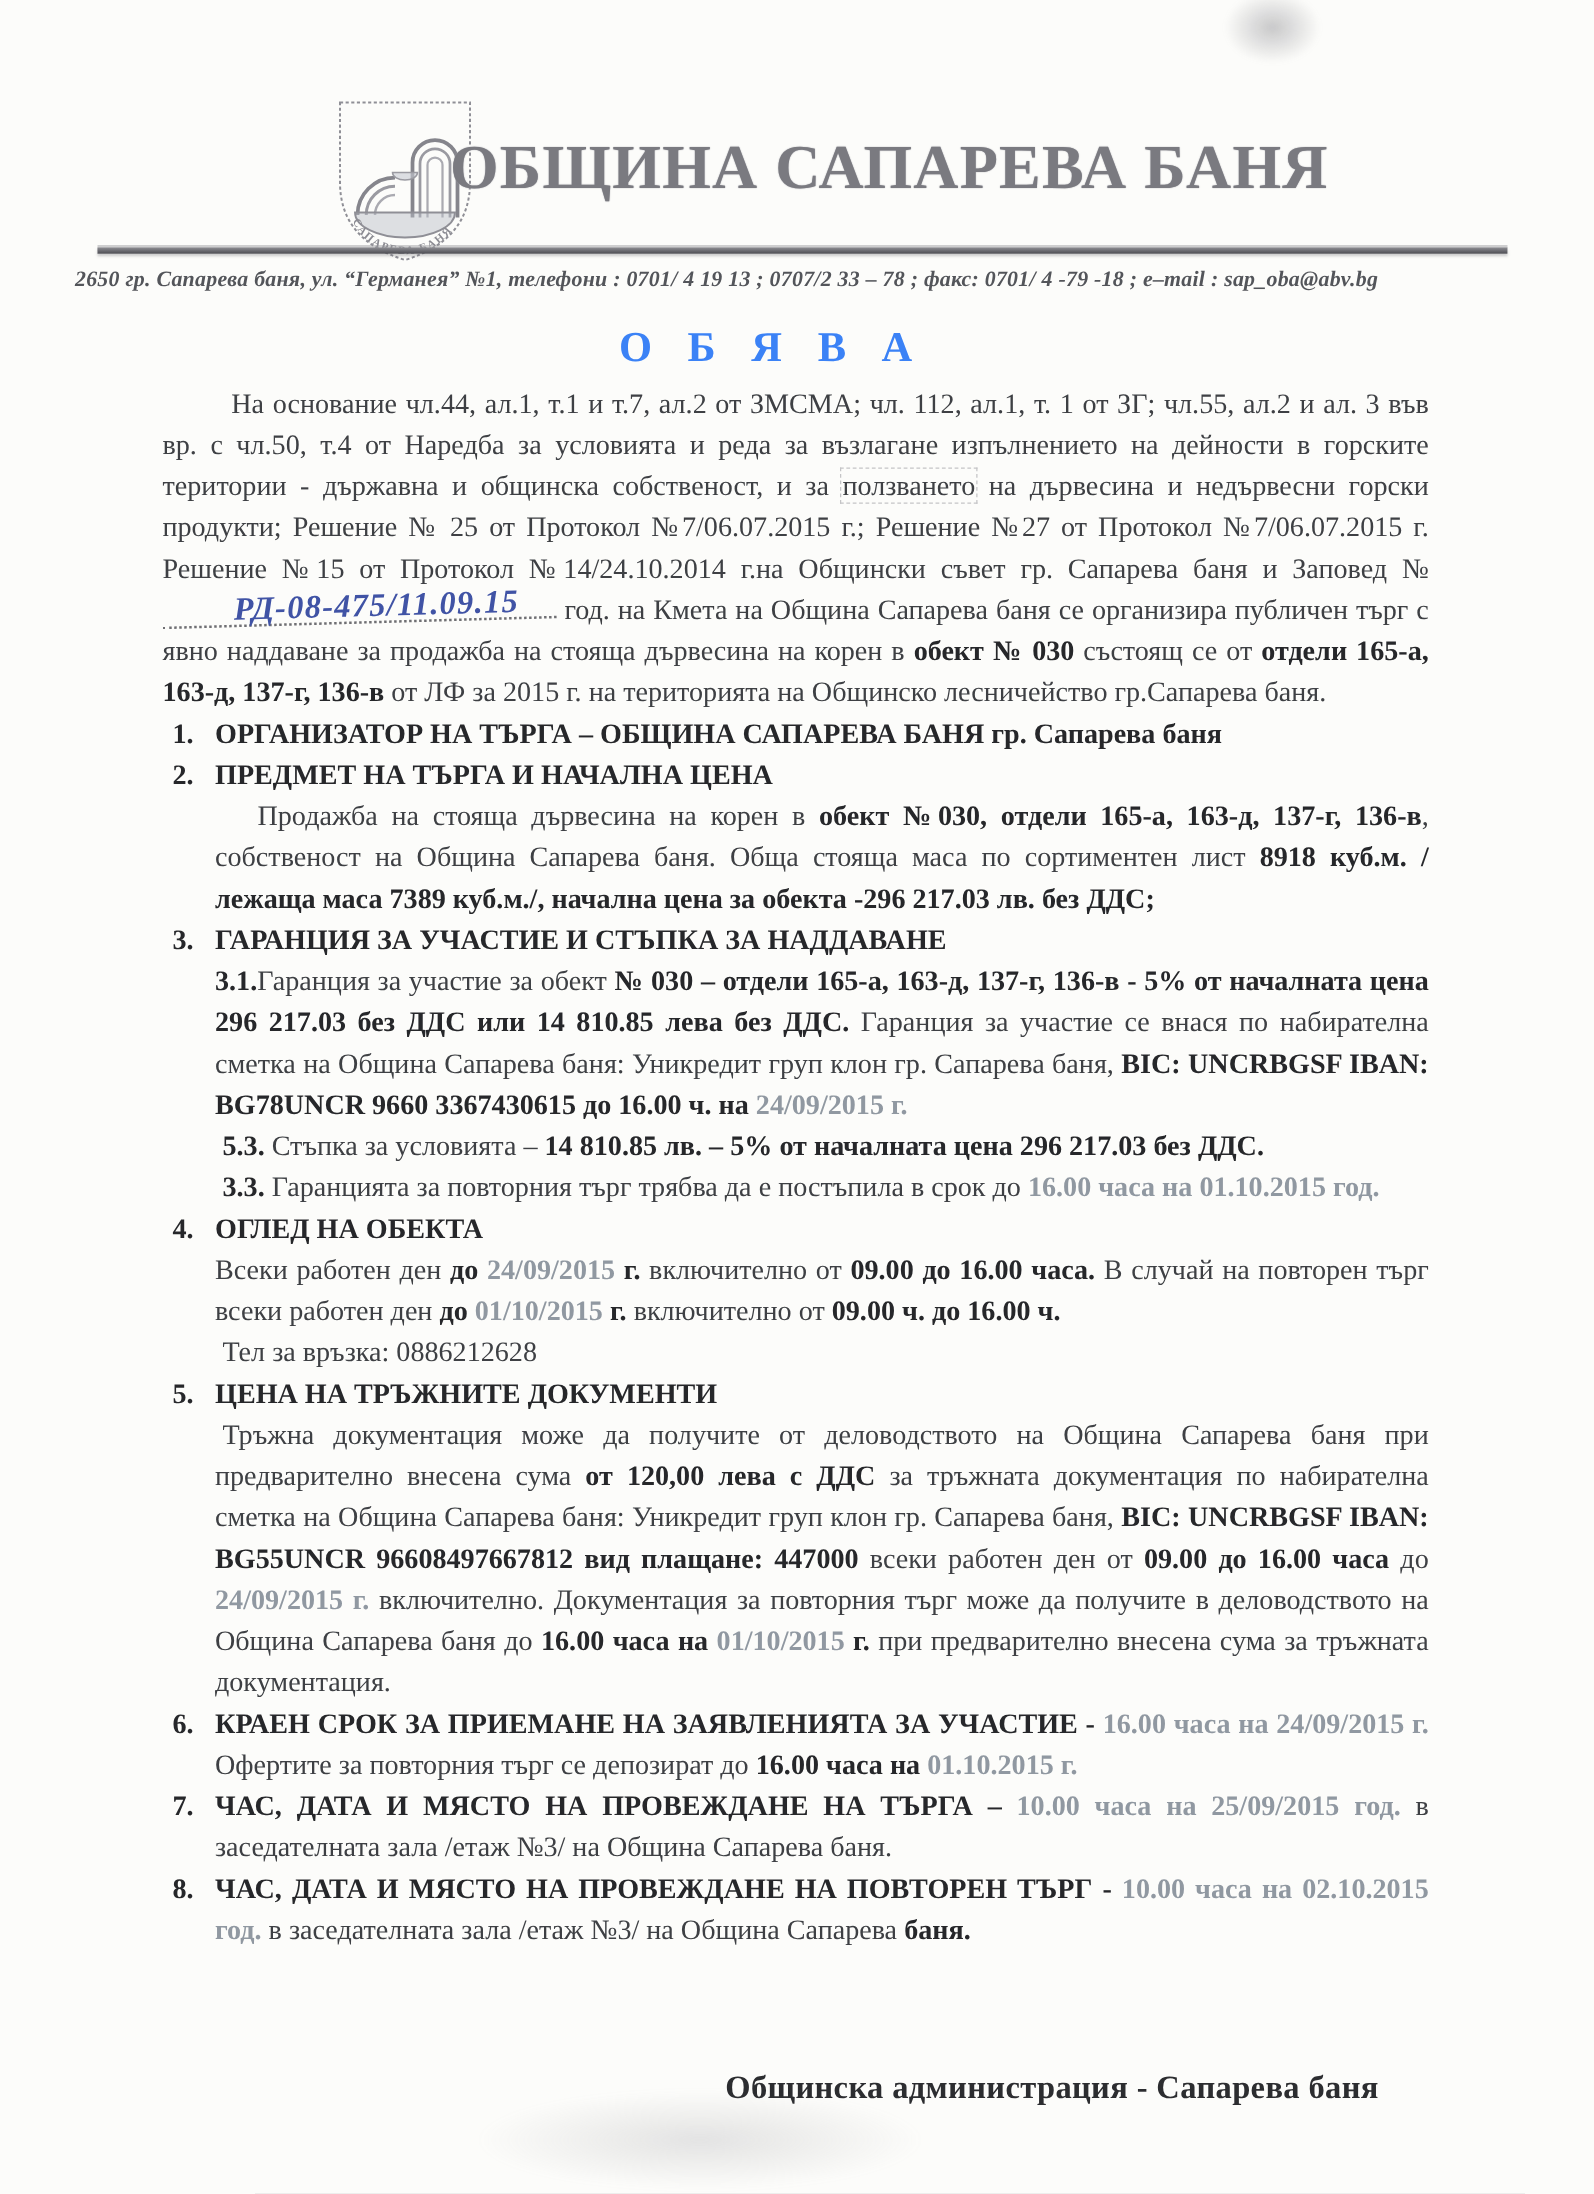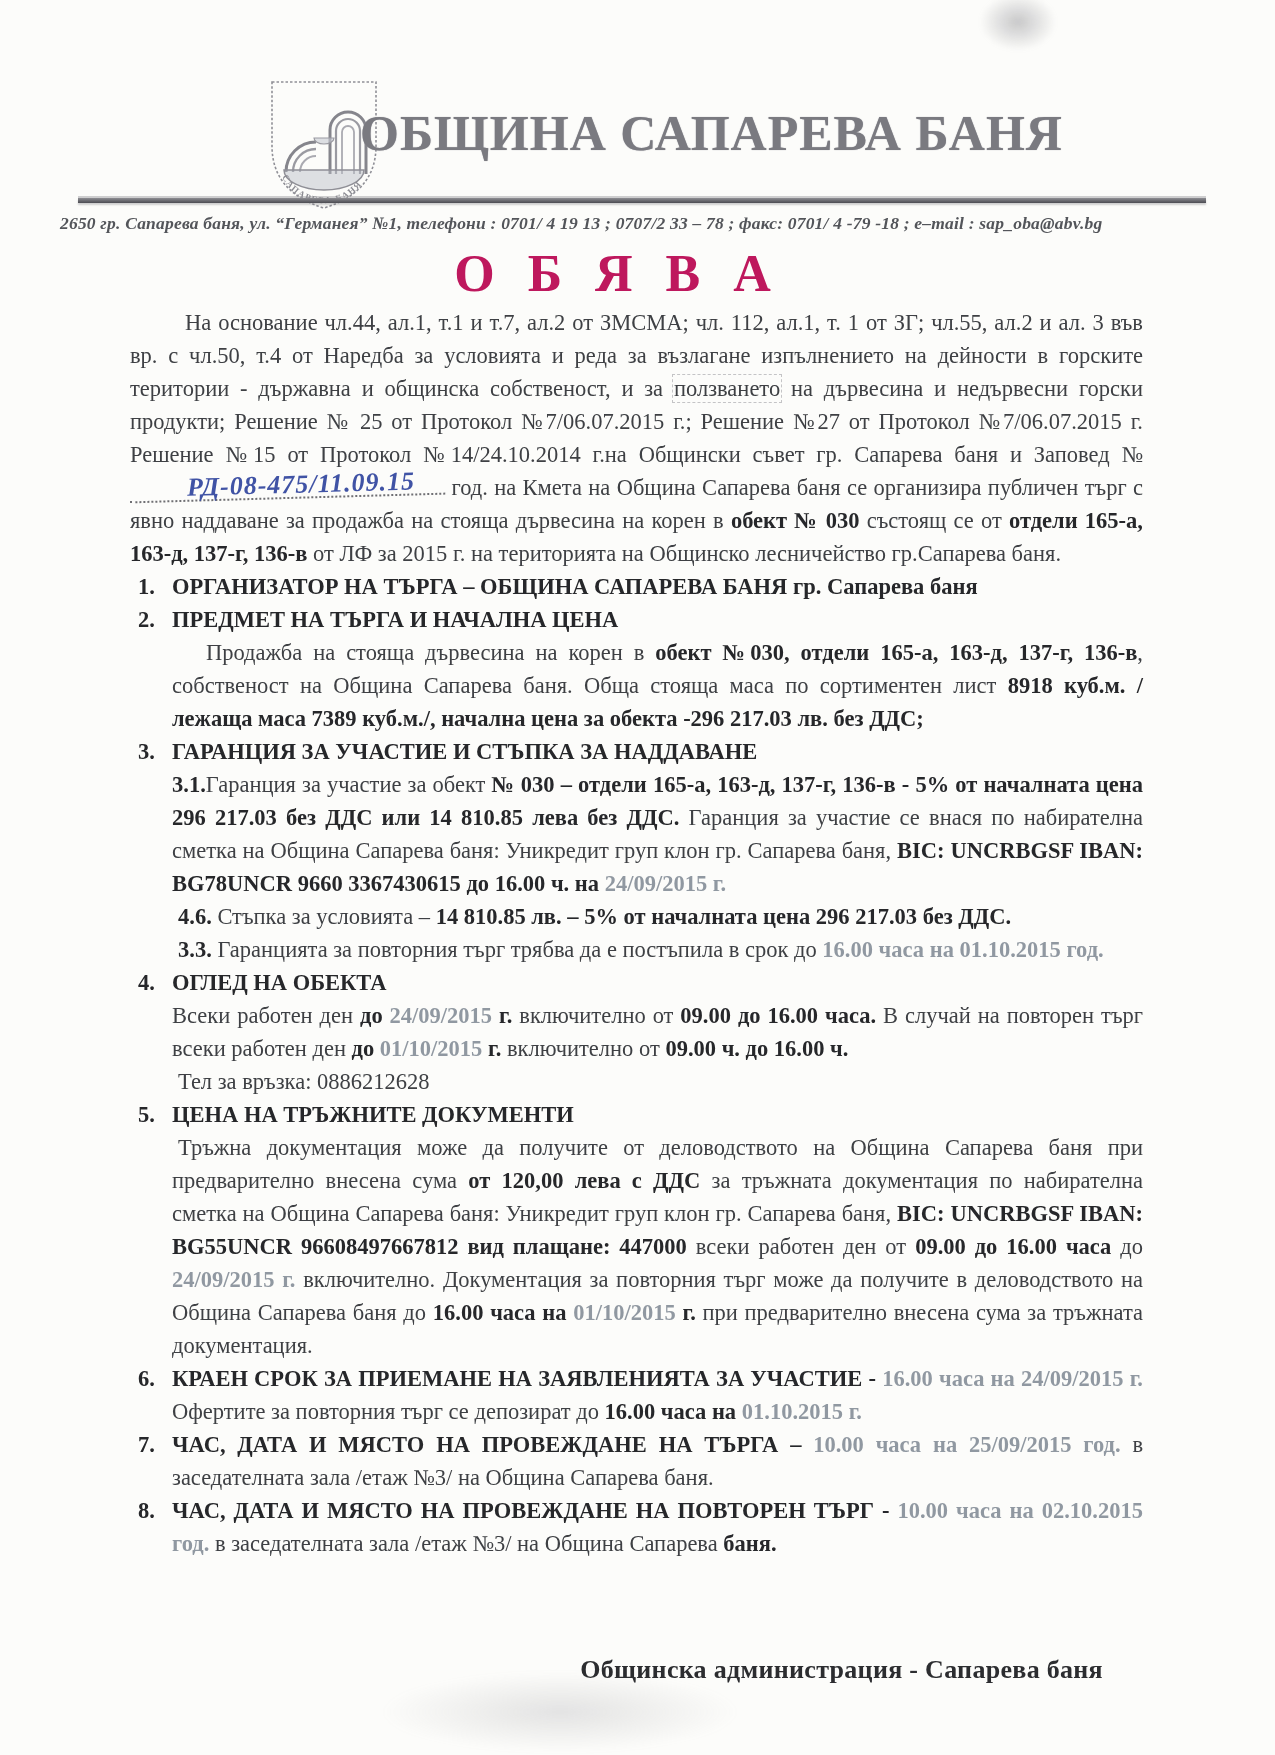--- a/index.html
+++ b/index.html
@@ -24,22 +24,22 @@
     position:absolute;left:78px;top:198px;width:1128px;height:5px;
     background:linear-gradient(to bottom,#8d8d92,#4c4c52);
     box-shadow:0 -2px 0 rgba(150,150,155,.45), 0 2px 2px rgba(120,120,125,.35);
   }
   .address{
     position:absolute;left:60px;right:60px;top:213px;
     font-size:17.5px;font-style:italic;font-weight:bold;color:#53555a;
     letter-spacing:.2px;
   }
   .doc-title{
-    position:absolute;left:0;right:40px;top:244px;margin:0;text-align:center;
-    font-size:52px;font-weight:bold;letter-spacing:10px;color:#be185d;
+    position:absolute;left:0;right:40px;top:244px;margin:16px;text-align:center;
+    font-size:34px;font-weight:bold;letter-spacing:10px;color:#3b82f6;
   }
   
   .content{position:absolute;left:130px;top:306px;width:1013px;}
   .para,.ipara{margin:0;text-align:justify;font-size:22.5px;line-height:33px;}
   .intro{text-indent:55px;}
   .item{position:relative;padding-left:42px;text-align:justify;}
   .item .num{position:absolute;left:8px;top:0;font-weight:bold;color:var(--bold);font-size:22.5px;line-height:33px;}
   .s-b{font-weight:bold;color:var(--bold);}
   .s-gray{font-weight:bold;color:var(--gray);}
   .s-box{outline:1px dashed #c4c4c6;outline-offset:1px;}
@@ -107,21 +107,21 @@
       </div>
       <div class="item">
         <span class="num">2.</span>
         <div class="ipara title"><span class="s-b">ПРЕДМЕТ НА ТЪРГА И НАЧАЛНА ЦЕНА</span></div>
         <div class="ipara" style="text-indent: 34px;"><span>Продажба на стояща дървесина на корен в </span><span class="s-b">обект №030, отдели 165-а, 163-д, 137-г, 136-в</span><span>, собственост на Община Сапарева баня. Обща стояща маса по сортиментен лист </span><span class="s-b">8918 куб.м. /лежаща маса 7389 куб.м./, начална цена за обекта -296 217.03 лв. без ДДС;</span></div>
       </div>
       <div class="item">
         <span class="num">3.</span>
         <div class="ipara title"><span class="s-b">ГАРАНЦИЯ ЗА УЧАСТИЕ И СТЪПКА ЗА НАДДАВАНЕ</span></div>
         <div class="ipara"><span class="s-b">3.1.</span><span>Гаранция за участие за обект </span><span class="s-b">№ 030 – отдели 165-а, 163-д, 137-г, 136-в - 5% от началната цена 296 217.03 без ДДС или  14 810.85 лева без ДДС.</span><span> Гаранция за участие се внася  по  набирателна сметка на Община Сапарева баня: Уникредит груп клон гр. Сапарева баня, </span><span class="s-b">BIC: UNCRBGSF  IBAN: BG78UNCR 9660 3367430615</span><span>  </span><span class="s-b">до 16.00 ч. на</span><span> </span><span class="s-gray">24/09/2015 г.</span></div>
-        <div class="ipara" style="text-indent: 6px;"><span class="s-b">4.6.</span><span> Стъпка за условията –  </span><span class="s-b">14 810.85 лв.</span><span>  </span><span class="s-b">– 5% от началната цена 296 217.03 без ДДС.</span></div>
+        <div class="ipara" style="text-indent: 6px;"><span class="s-b">5.3.</span><span> Стъпка за условията –  </span><span class="s-b">14 810.85 лв.</span><span>  </span><span class="s-b">– 5% от началната цена 296 217.03 без ДДС.</span></div>
         <div class="ipara" style="text-indent: 6px;"><span class="s-b">3.3.</span><span> Гаранцията за повторния търг трябва да е постъпила в срок до </span><span class="s-gray">16.00 часа на 01.10.2015 год.</span></div>
       </div>
       <div class="item">
         <span class="num">4.</span>
         <div class="ipara title"><span class="s-b">ОГЛЕД НА ОБЕКТА</span></div>
         <div class="ipara"><span>Всеки работен ден </span><span class="s-b">до </span><span class="s-gray">24/09/2015</span><span class="s-b"> г.</span><span> включително от </span><span class="s-b">09.00 до 16.00 часа.</span><span> В случай на повторен търг всеки работен ден </span><span class="s-b">до </span><span class="s-gray">01/10/2015</span><span class="s-b"> г.</span><span> включително от </span><span class="s-b">09.00 ч. до 16.00 ч.</span></div>
         <div class="ipara" style="text-indent: 6px;"><span>Тел за връзка: 0886212628</span></div>
       </div>
       <div class="item">
         <span class="num">5.</span>

